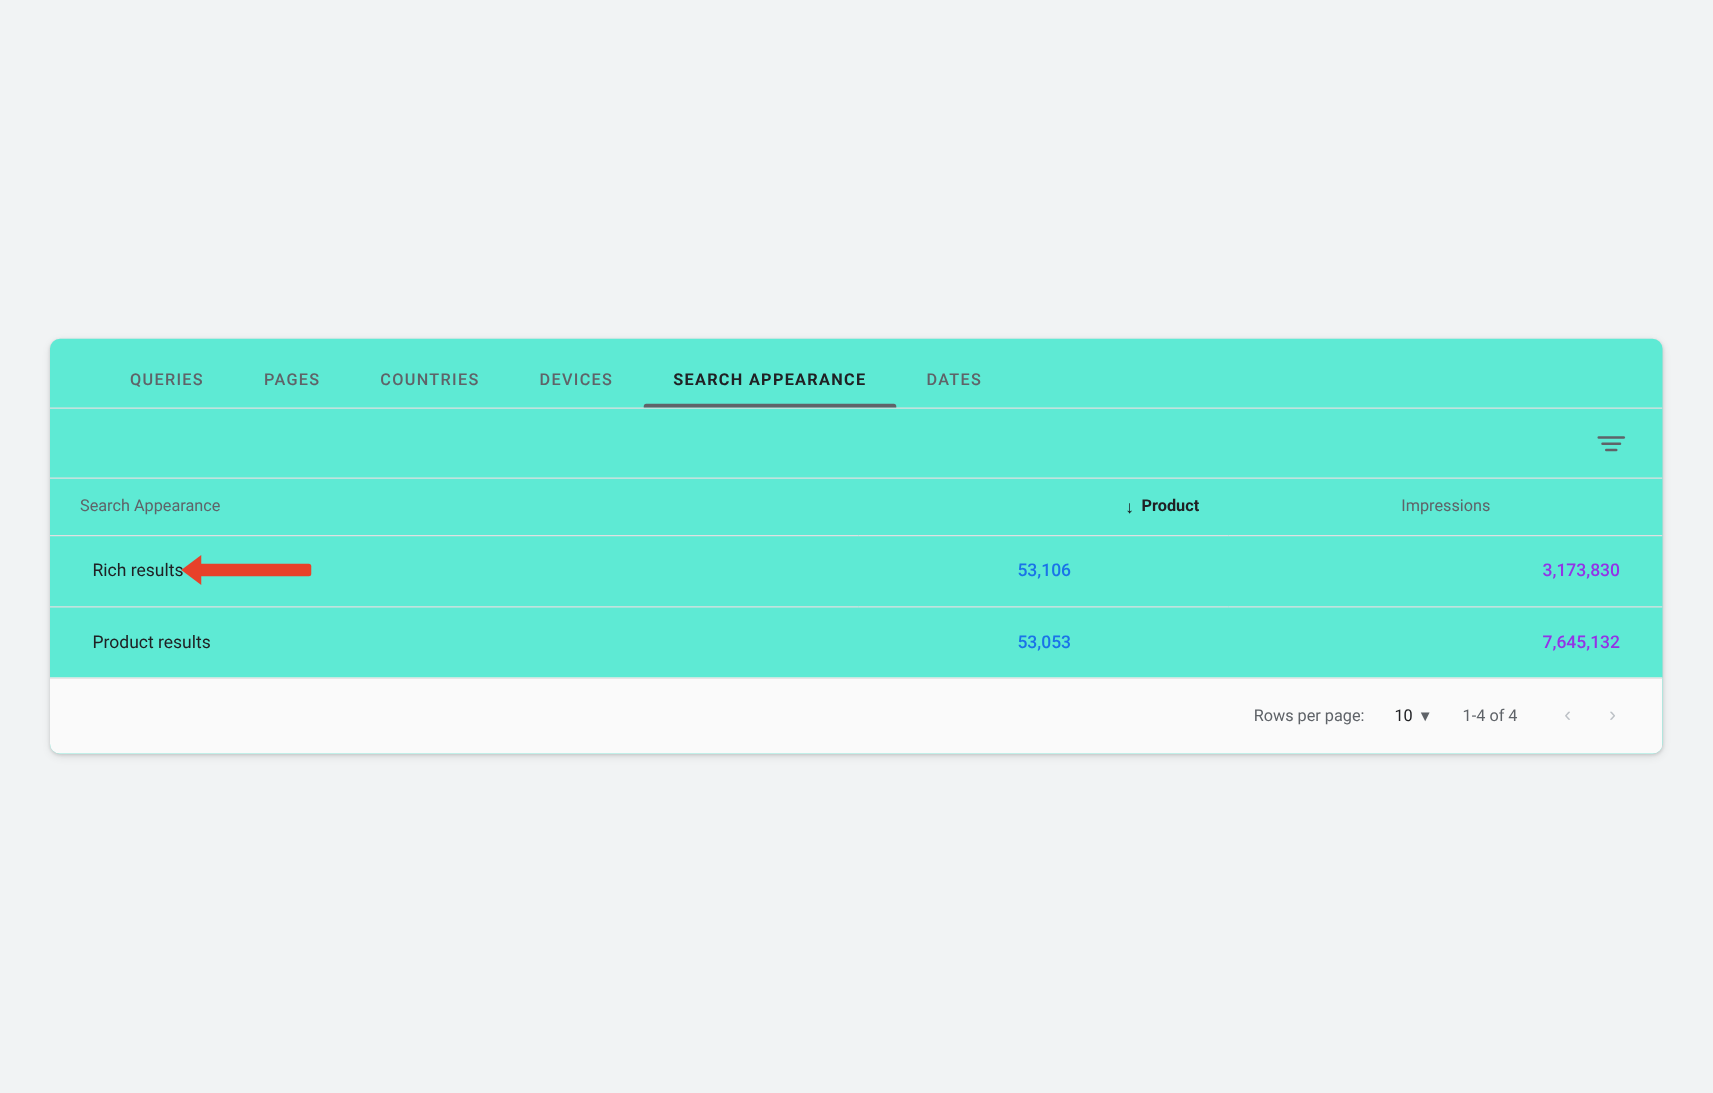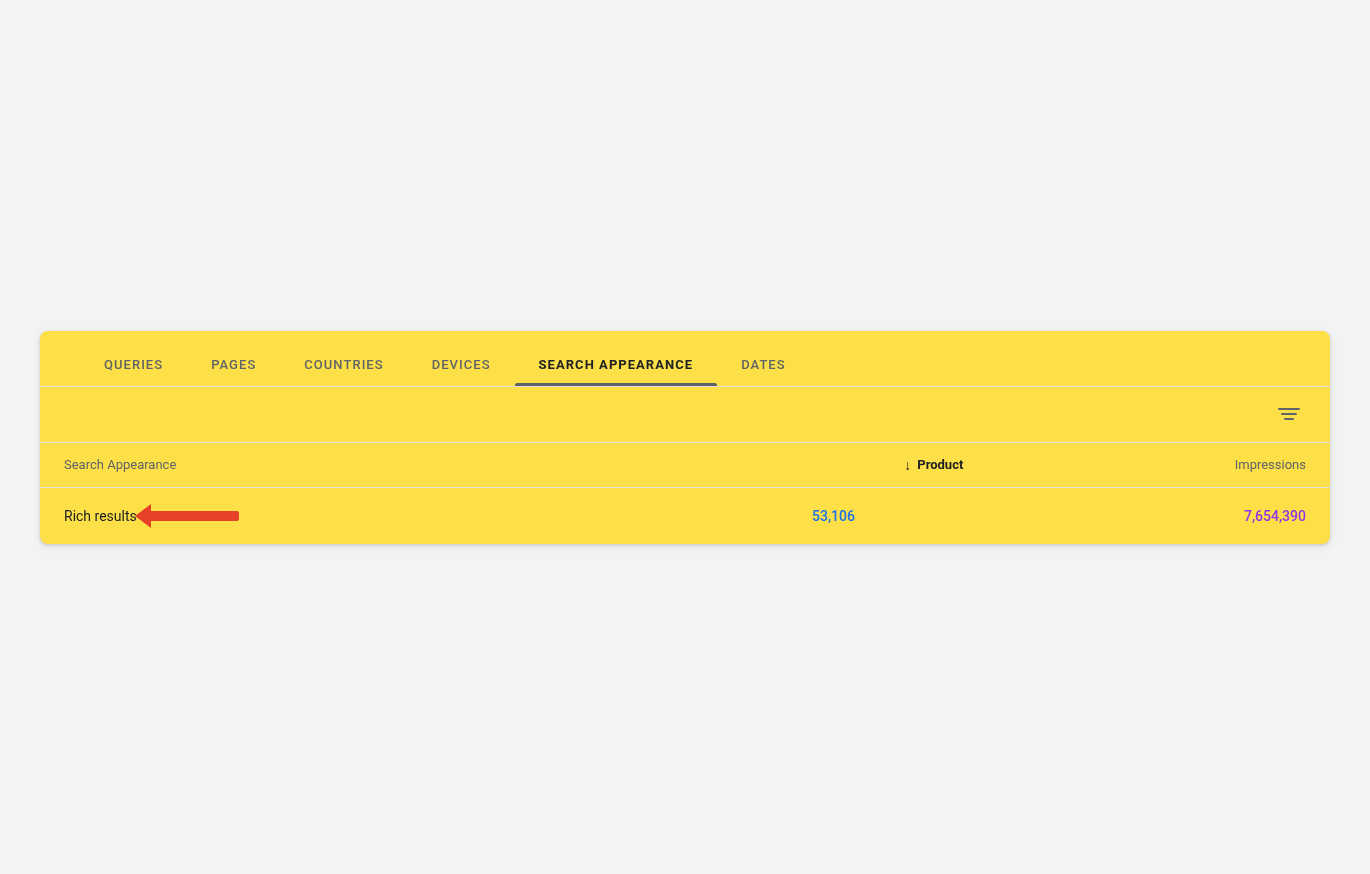--- a/index.html
+++ b/index.html
@@ -5,21 +5,21 @@
     * { box-sizing: border-box; margin: 0; padding: 0; }
     body {
       font-family: 'Google Sans', Roboto, Arial, sans-serif;
       background: #f1f3f4;
       display: flex;
       justify-content: center;
       align-items: center;
       min-height: 100vh;
     }
     .card {
-      background: #fde047;
+      background: #5eead4;
       border-radius: 8px;
       box-shadow: 0 1px 3px rgba(0,0,0,0.15), 0 2px 8px rgba(0,0,0,0.08);
       width: 1290px;
       overflow: hidden;
     }
     
     .tab-nav {
       display: flex;
       align-items: flex-end;
       border-bottom: 1px solid #e0e0e0;
@@ -89,40 +89,40 @@
       font-weight: 400;
       color: #5f6368;
       text-align: left;
     }
     .data-table thead th.col-clicks {
       text-align: right;
       color: #202124;
       font-weight: 700;
     }
     .data-table thead th.col-impressions {
-      text-align: right;
+      text-align: center;
     }
     .col-clicks-header {
       display: flex;
       align-items: center;
       justify-content: flex-end;
       gap: 6px;
     }
     .sort-arrow {
       font-size: 14px;
       color: #202124;
     }
     .data-table tbody tr {
       border-bottom: 1px solid #e0e0e0;
     }
     .data-table tbody tr:last-child {
       border-bottom: none;
     }
     .data-table tbody td {
-      padding: 20px 24px;
+      padding: 20px 34px;
       font-size: 14px;
       color: #202124;
     }
     .data-table tbody td.col-name {
       font-weight: 400;
     }
     .data-table tbody td.col-clicks-val {
       text-align: center;
       color: #1a73e8;
       font-weight: 500;
@@ -243,18 +243,35 @@
         <th class="col-impressions">Impressions</th>
       </tr>
     </thead>
     <tbody id="table-body">
 
     <tr>
           <td class="col-name">Rich results<span class="arrow-annotation">
               <span class="arrow-body"></span>
             </span></td>
           <td class="col-clicks-val">53,106</td>
-          <td class="col-impressions-val">7,654,390</td>
+          <td class="col-impressions-val">3,173,830</td>
+        </tr>
+        <tr>
+          <td class="col-name">Product results</td>
+          <td class="col-clicks-val">53,053</td>
+          <td class="col-impressions-val">7,645,132</td>
         </tr>
       </tbody>
   </table>
 
+  <div class="table-footer">
+    <span class="rows-label">Rows per page:</span>
+    <div class="rows-select">
+      <span>10</span>
+      <span class="dropdown-arrow">▼</span>
+    </div>
+    <span class="page-info">1-4 of 4</span>
+    <div class="nav-buttons">
+      <button class="nav-btn disabled">‹</button>
+      <button class="nav-btn disabled">›</button>
+    </div>
+  </div>
 </div>
 
 </body></html>

